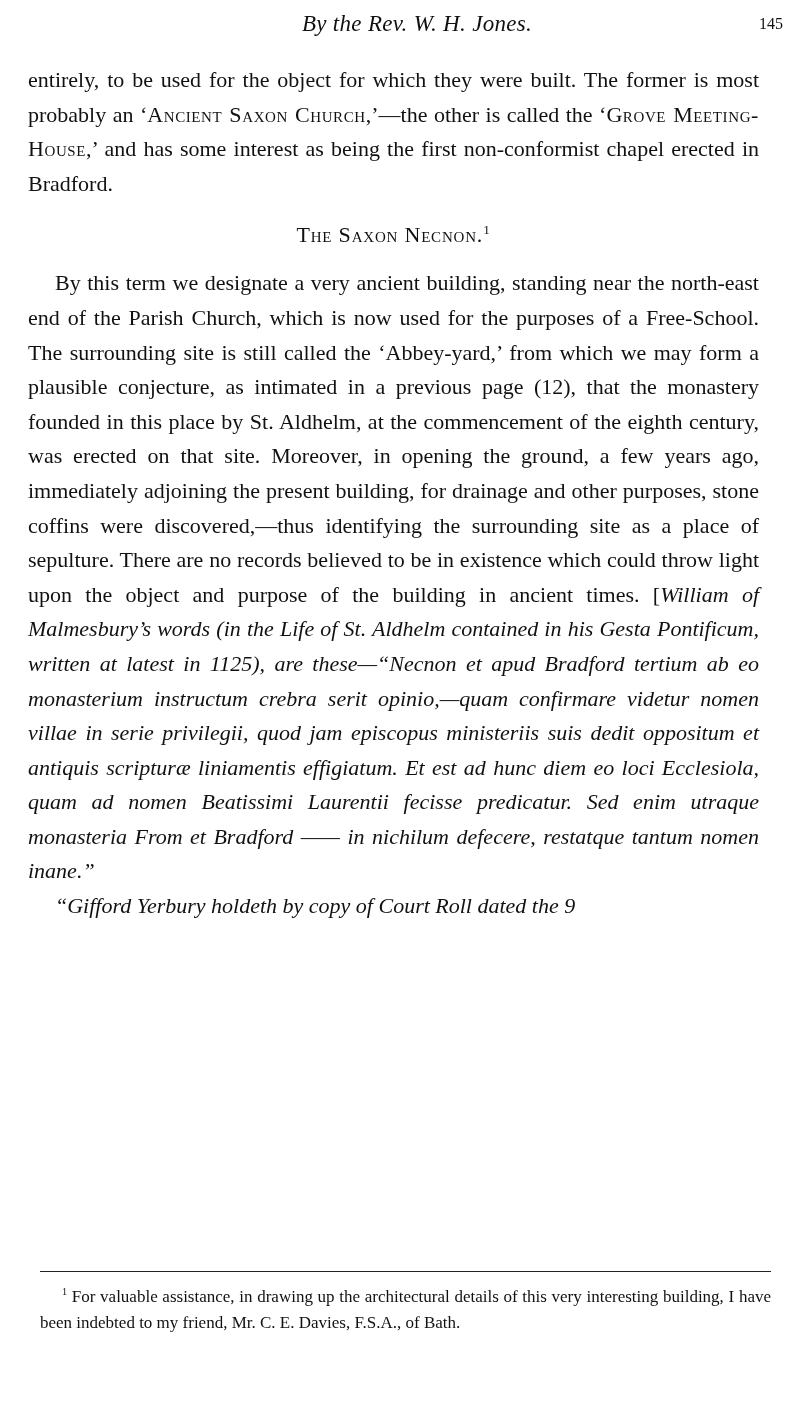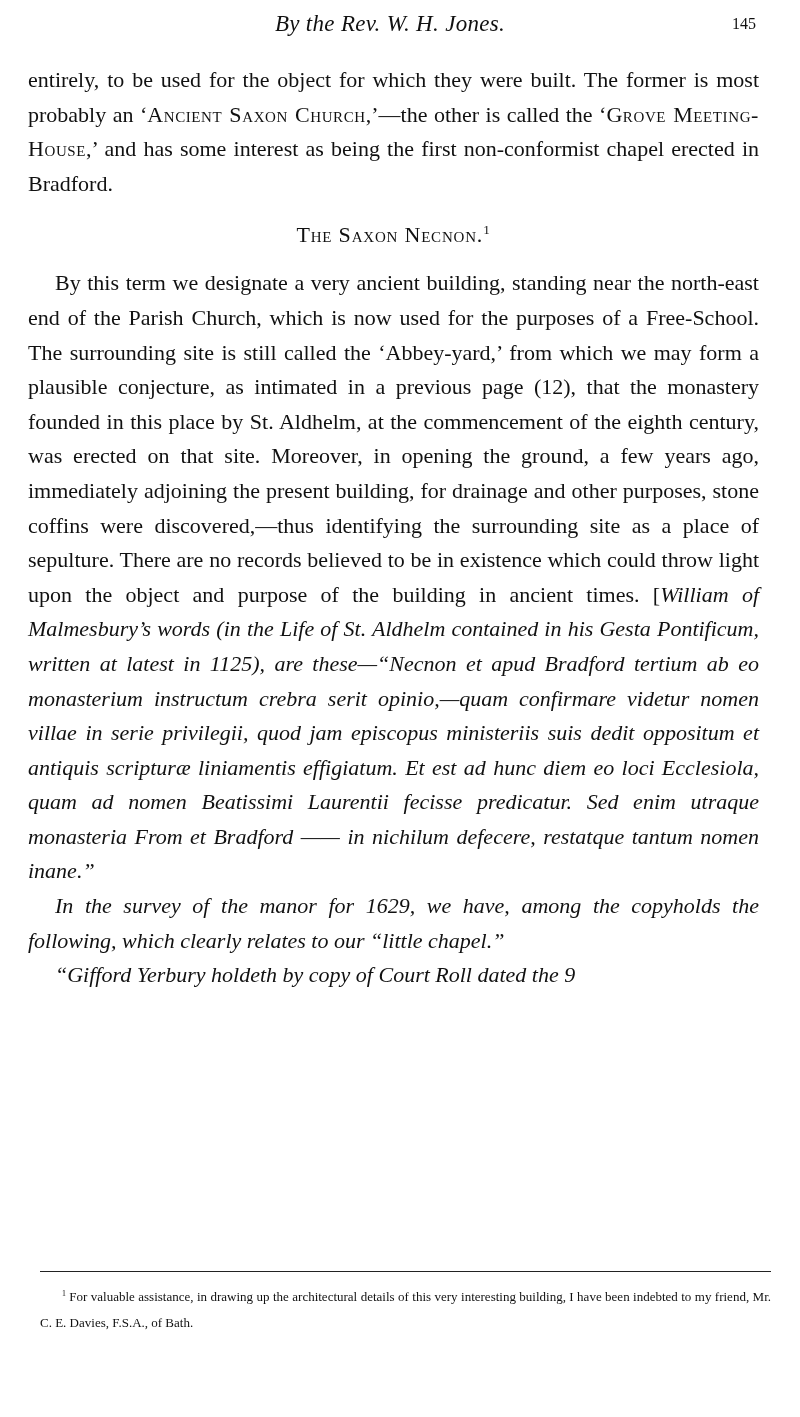--- a/index.html
+++ b/index.html
@@ -16,21 +16,21 @@
     font-family: "Liberation Serif", "DejaVu Serif", serif;
   }
   .page {
     position: absolute;
     left: 0; top: 0;
     width: 800px; height: 1417px;
   }
   .running-head {
     position: absolute;
     top: 8px;
-    left: 24px;
+    left: 51px;
     width: 732px;
     height: 32px;
     font-size: 23px;
     line-height: 32px;
   }
   .running-title {
     position: absolute;
     left: 0; right: 0;
     text-align: center;
     font-style: italic;
@@ -79,21 +79,21 @@
     top: 1271px;
     width: 731px;
     height: 0;
     border-top: 1.5px solid #222;
   }
   .footnote {
     position: absolute;
     left: 40px;
     top: 1284px;
     width: 731px;
-    font-size: 13px;
+    font-size: 17px;
     line-height: 26px;
     text-align: justify;
   }
   .footnote p {
     margin: 0;
     text-indent: 22px;
   }
 </style>
 </head>
 <body>
@@ -106,21 +106,20 @@
   </div>
 
   <div class="body-text">
 
     <p><span>entirely, to be used for the object for which they were built. The former is most probably an ‘</span><span class="sc">Ancient Saxon Church</span><span>,’—the other is called the ‘</span><span class="sc">Grove Meeting-House</span><span>,’ and has some interest as being the first non-conformist chapel erected in Bradford.</span></p>
 
     <p class="section-heading"><span>The Saxon Necnon.</span><sup>1</sup></p>
 
     <p class="indent"><span>By this term we designate a very ancient building, standing near the north-east end of the Parish Church, which is now used for the purposes of a Free-School.  The surrounding site is still called the ‘Abbey-yard,’ from which we may form a plausible conjecture, as intimated in a previous page (12), that the monastery founded in this place by St. Aldhelm, at the commencement of the eighth century, was erected on that site. Moreover, in opening the ground, a few years ago, immediately adjoining the present building, for drainage and other purposes, stone coffins were discovered,—thus identifying the surrounding site as a place of sepulture.  There are no records believed to be in existence which could throw light upon the object and purpose of the building in ancient times. </span><span class="bracket">[</span><span class="it">William of Malmesbury’s words (in the Life of St. Aldhelm contained in his Gesta Pontificum, written at latest in 1125), are these—“Necnon et apud Bradford tertium ab eo monasterium instructum crebra serit opinio,—quam confirmare videtur nomen villae in serie privilegii, quod jam episcopus ministeriis suis dedit oppositum et antiquis scripturæ liniamentis effigiatum.  Et est ad hunc diem eo loci Ecclesiola, quam ad nomen Beatissimi Laurentii fecisse predicatur.  Sed enim utraque monasteria From et Bradford —— in nichilum defecere, restatque tantum nomen inane.”</span></p>
 
-    <p class="indent it">In the survey of the manor for 1629, we have, among the copyholds the following, which clearly relates to our “little chapel.”</p>
 
     <p class="indent it">“Gifford Yerbury holdeth by copy of Court Roll dated the 9</p>
 
   </div>
 
   <div class="footnote-rule"></div>
 
   <div class="footnote">
     <p class="fn"><sup>1</sup><span> For valuable assistance, in drawing up the architectural details of this very interesting building, I have been indebted to my friend, Mr. C. E. Davies, F.S.A., of Bath.</span></p>
   </div>

